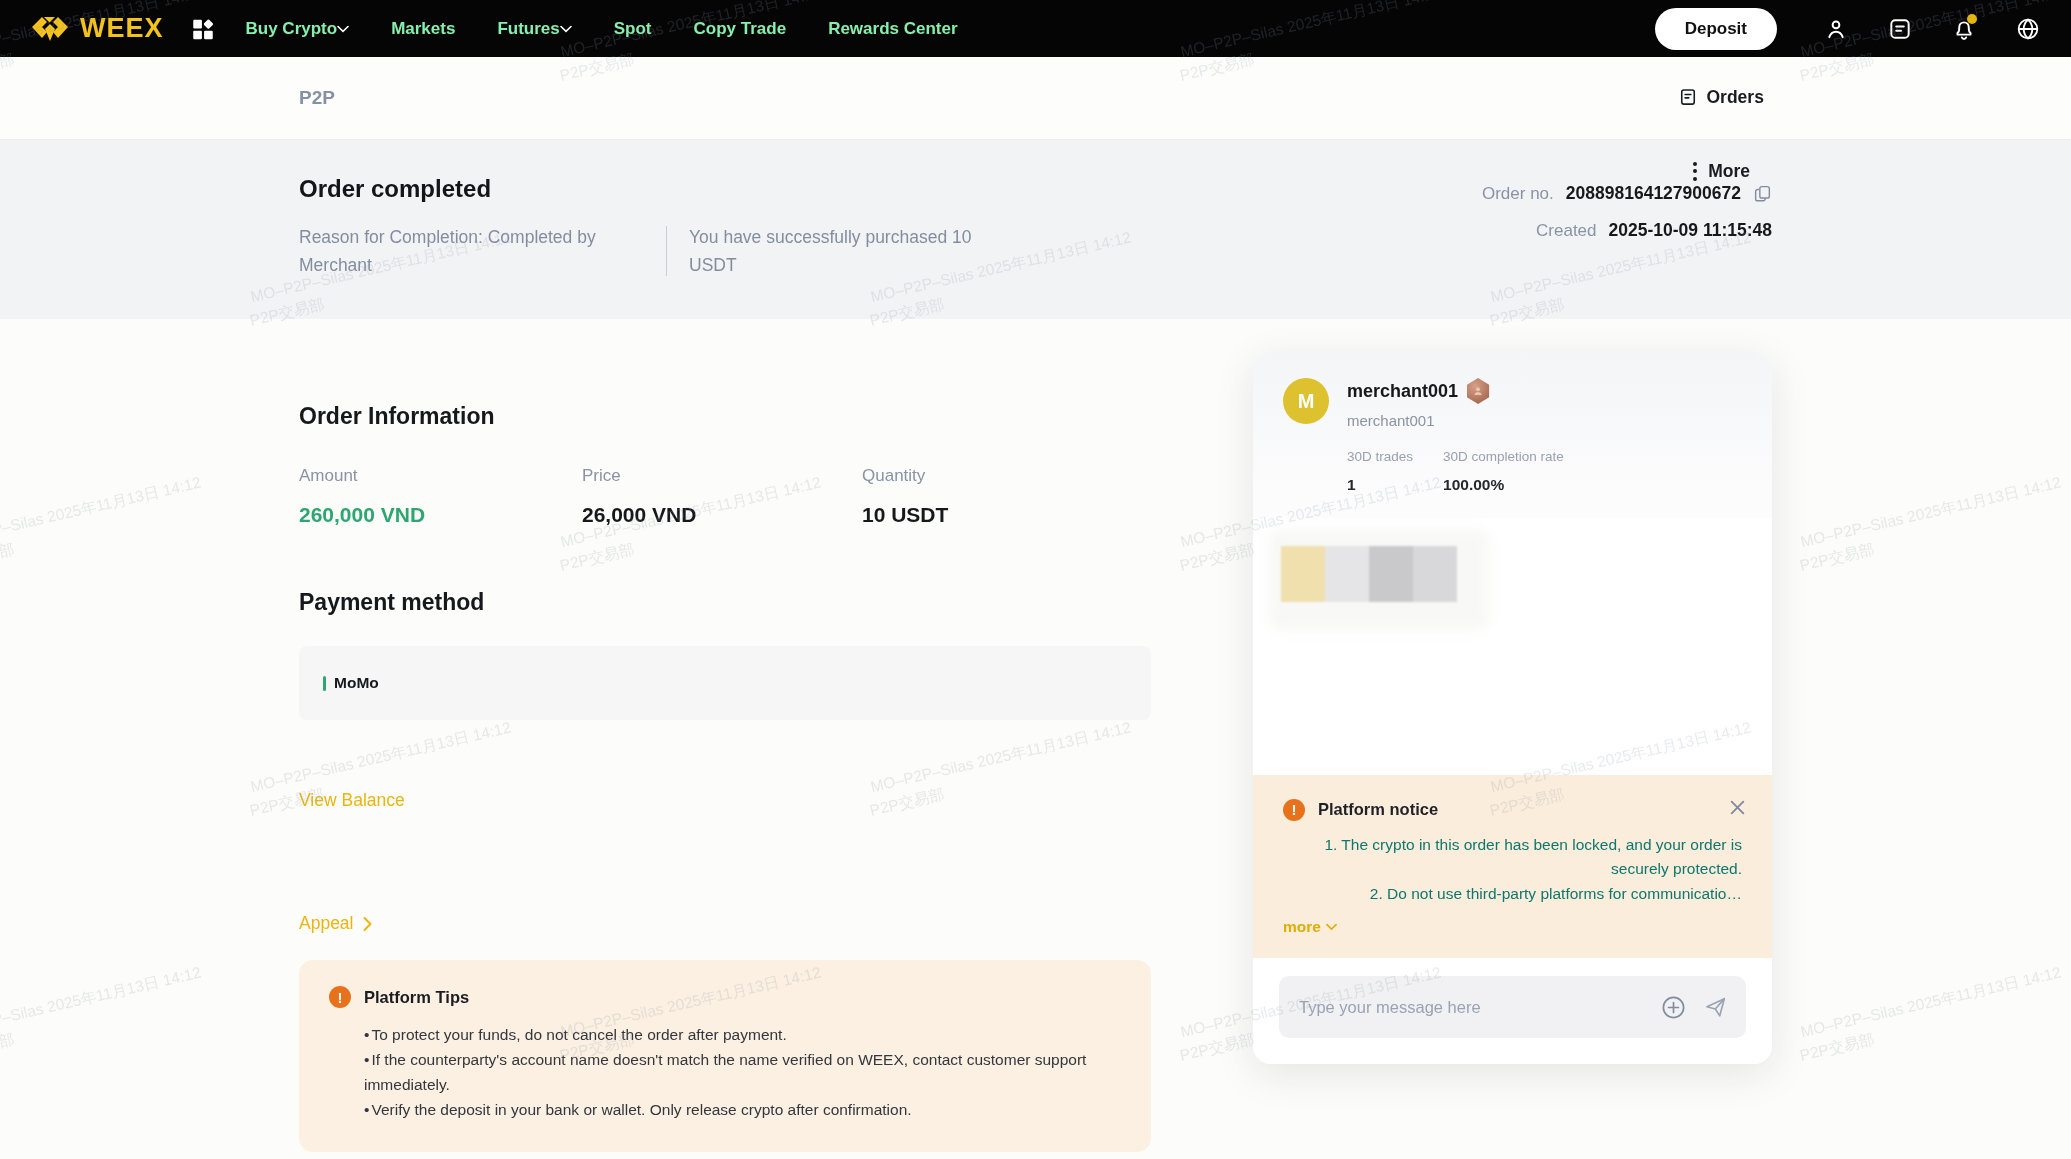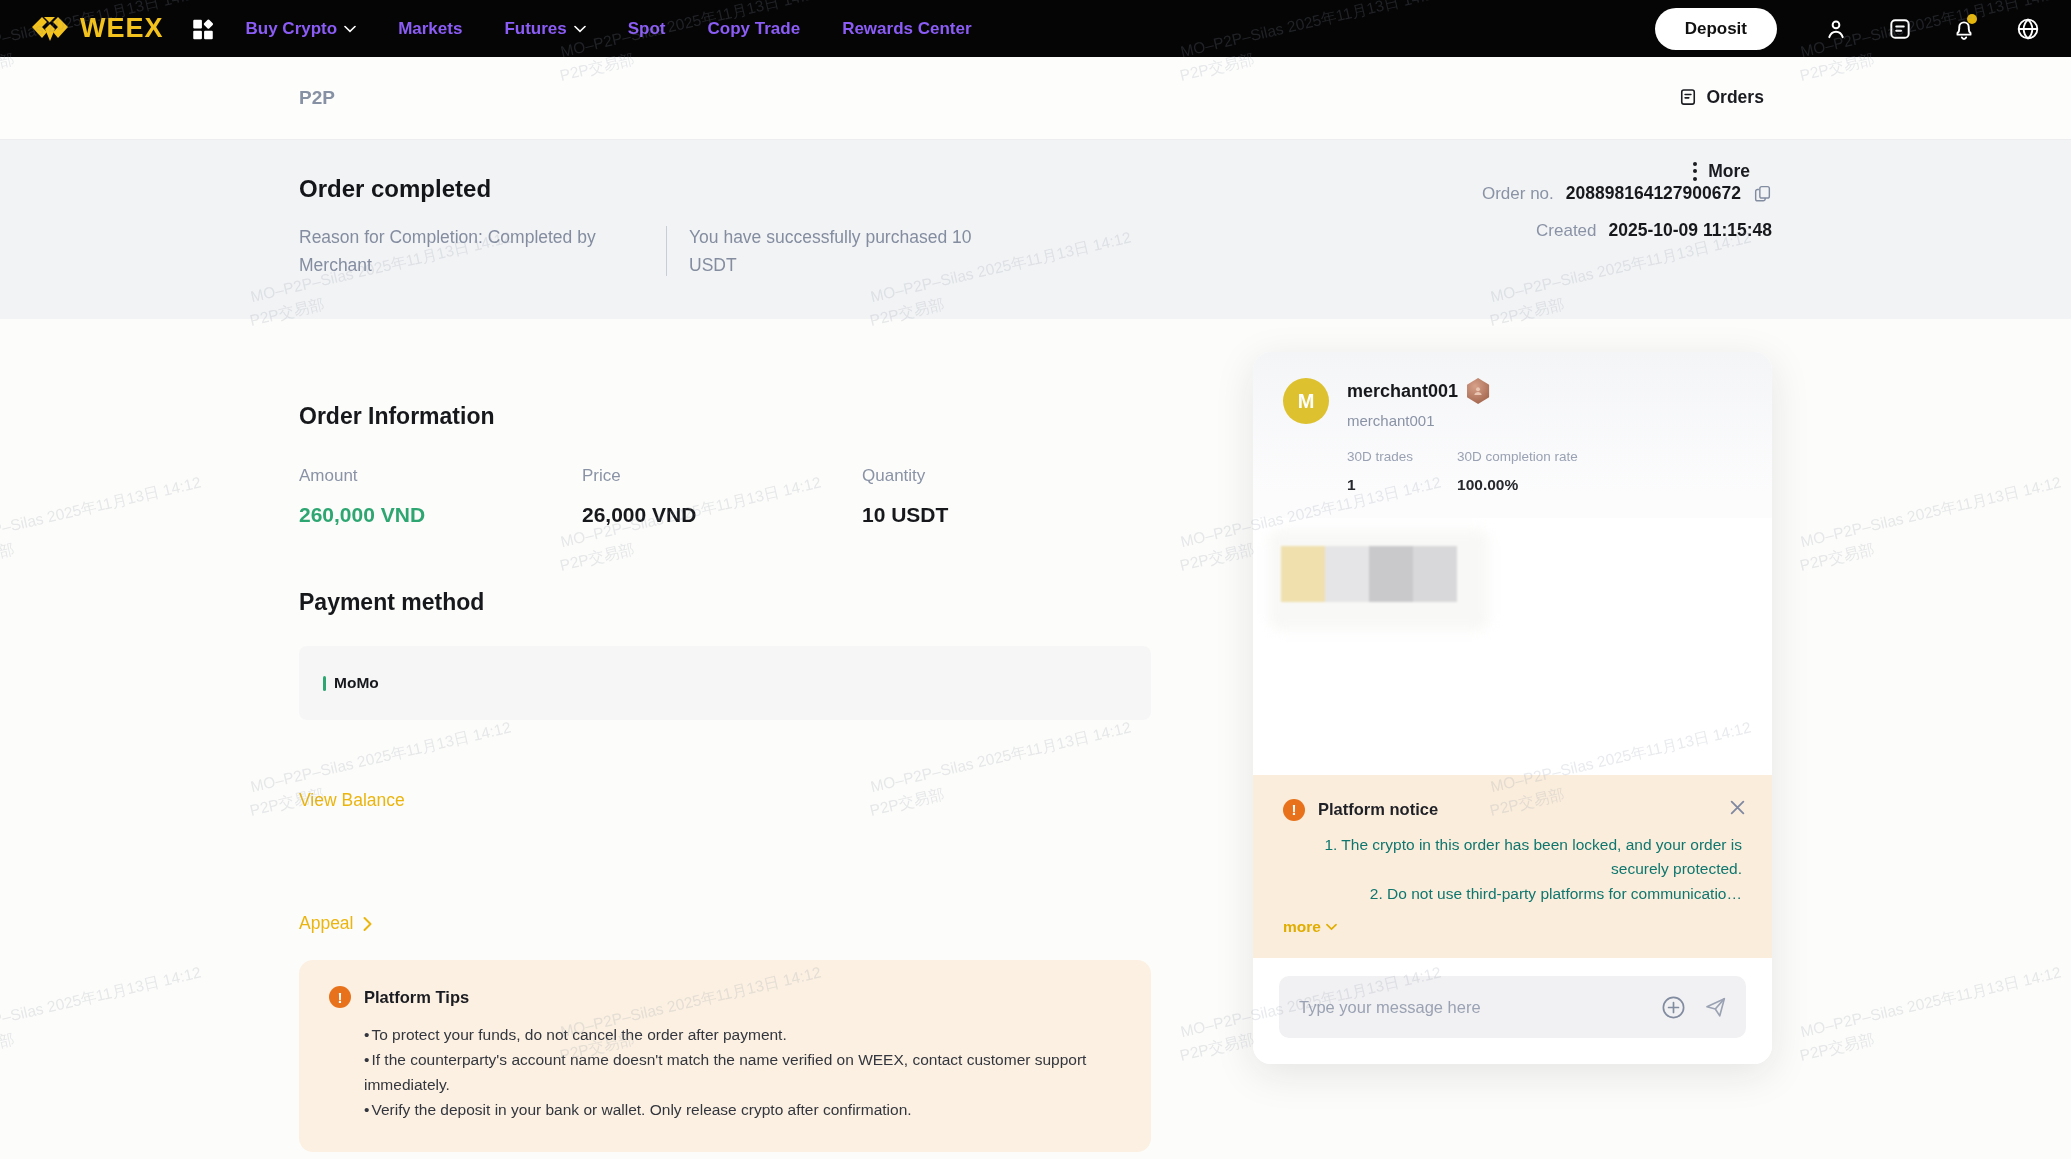--- a/index.html
+++ b/index.html
@@ -12,21 +12,21 @@
 
   
   .navbar {
     position:relative; height:57px; background:#050506;
     display:flex; align-items:center; padding:0 30px; z-index:5;
   }
   .brand { display:flex; align-items:center; gap:10px; margin-right:26px; cursor:pointer; }
   .brand-text { color:#F3C21C; font-size:27px; font-weight:800; letter-spacing:1px; }
   .nav-grid { width:26px; height:26px; margin-right:30px; cursor:pointer; }
   .nav-items { display:flex; align-items:center; gap:42px; }
-  .nav-item { color:#8b5cf6; font-size:17px; font-weight:600; display:flex; align-items:center; gap:7px; cursor:pointer; white-space:nowrap; }
+  .nav-item { color:#86efac; font-size:17px; font-weight:600; display:flex; align-items:center; cursor:pointer; white-space:nowrap; }
   .nav-right { margin-left:auto; display:flex; align-items:center; gap:38px; }
   .deposit-btn {
     background:#FFFFFF; color:#111; font-size:17px; font-weight:700;
     border:none; border-radius:22px; padding:11px 30px; cursor:pointer; margin-right:8px;
     font-family:"Liberation Sans", sans-serif;
   }
   .nav-icon { width:26px; height:26px; position:relative; cursor:pointer; display:flex; }
   .bell-dot { position:absolute; top:-2px; right:0; width:10px; height:10px; border-radius:50%; background:#E5B60C; }
 
   
@@ -86,21 +86,21 @@
     background:#FFFFFF; border-radius:18px; box-shadow:0 10px 40px rgba(25,30,40,.10);
     display:flex; flex-direction:column; overflow:hidden; z-index:2;
   }
   .chat-head { background:linear-gradient(180deg,#F4F5F7 0%, #FCFCFD 85%); padding:26px 30px 24px 30px; }
   .merchant-row { display:flex; gap:18px; }
   .avatar { width:46px; height:46px; border-radius:50%; background:#DDC12F; color:#fff; font-size:20px; font-weight:700; display:flex; align-items:center; justify-content:center; flex:none; }
   .merchant-name-line { display:flex; align-items:center; gap:8px; }
   .merchant-name { font-size:18px; font-weight:700; color:#17181C; }
   .badge-hex { width:24px; height:26px; clip-path:polygon(50% 0,96% 26%,96% 74%,50% 100%,4% 74%,4% 26%); background:radial-gradient(circle at 38% 32%, #D7a089, #A76A52 75%); display:flex; align-items:center; justify-content:center; }
   .merchant-sub { color:#8A93A6; font-size:15px; margin-top:8px; }
-  .stats-row { display:flex; gap:44px; margin:20px 0 0 64px; }
+  .stats-row { display:flex; gap:30px; margin:20px 0 0 64px; }
   .stat-label { color:#99A1B2; font-size:13.5px; }
   .stat-value { color:#26282E; font-size:15.5px; font-weight:600; margin-top:12px; }
 
   .chat-body { flex:1; position:relative; background:#fff; }
   .redacted { position:absolute; left:28px; top:28px; filter:blur(1px); }
   .redacted-halo { position:absolute; left:-12px; top:-16px; width:220px; height:100px; background:#F8F8F6; border-radius:10px; filter:blur(6px); }
   .redacted-blocks { position:relative; display:flex; }
   .redacted-blocks i { width:44px; height:56px; display:block; }
 
   .notice-box { background:#FAEDDC; padding:24px 30px 22px 30px; position:relative; }

